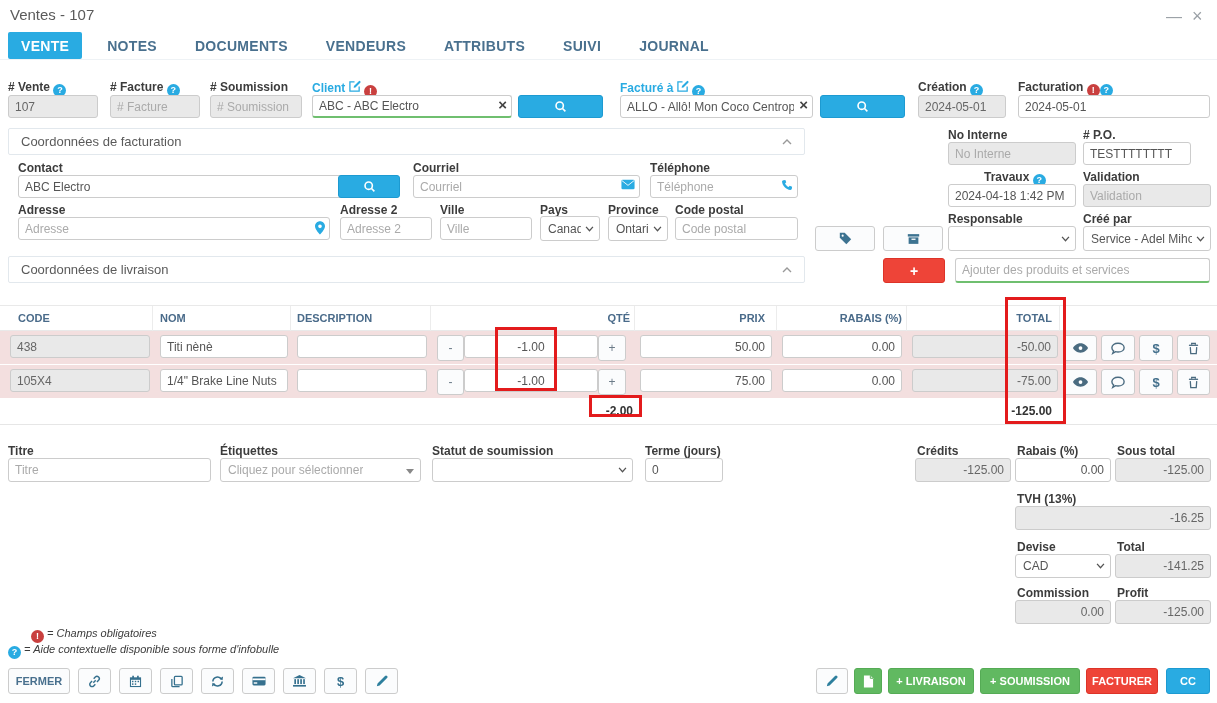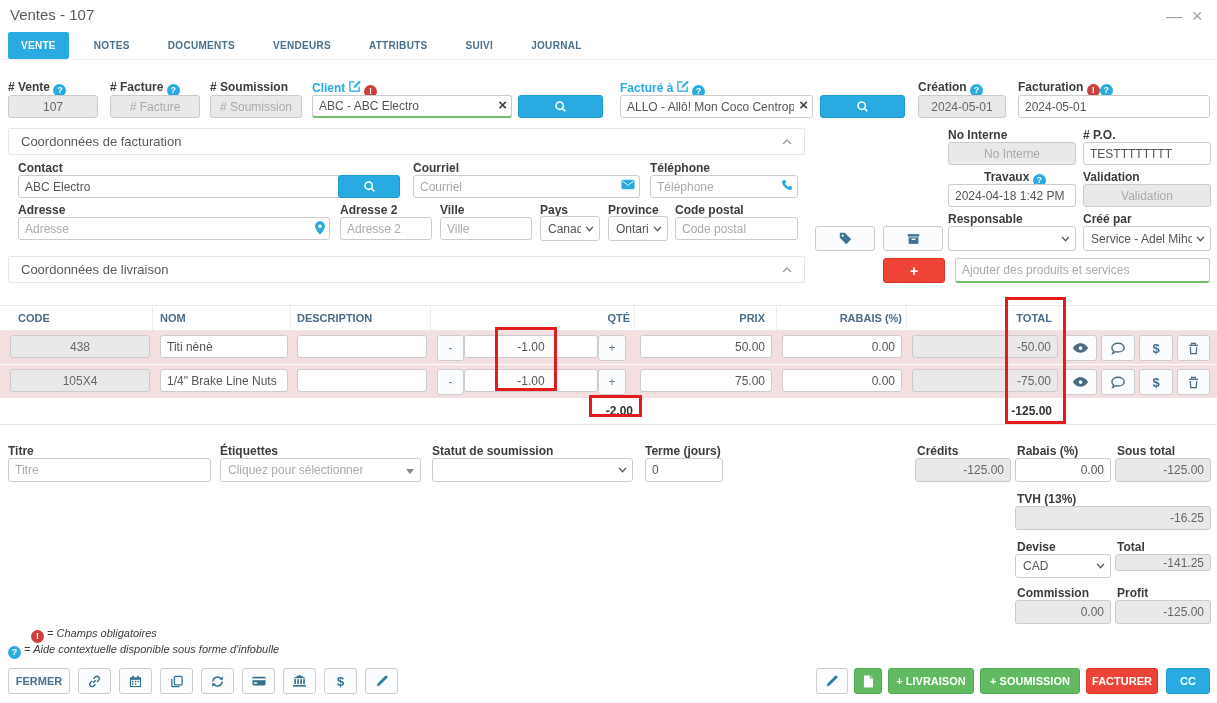--- a/index.html
+++ b/index.html
@@ -5,21 +5,21 @@
   * { margin:0; padding:0; box-sizing:border-box; }
   html,body { background:#fff; }
   body { font-family:"Liberation Sans", sans-serif; }
   #app { position:relative; width:1217px; height:703px; background:#fff; overflow:hidden; }
   .abs { position:absolute; }
   .lbl { position:absolute; font-size:12px; font-weight:bold; color:#3c3c3c; white-space:nowrap; }
   .lbl.blue { color:#29abe2; }
   .inp { position:absolute; height:23px; border:1px solid #ccc; border-radius:3px; background:#fff;
          font-size:12px; color:#555; padding:0 6px; font-family:"Liberation Sans",sans-serif; outline:none; }
   .inp::placeholder { color:#aaa; }
-  .inp.dis { background:#e9e9e9; color:#666;text-align:center; }
+  .inp.dis { background:#e9e9e9; color:#666; }
   .inp.tright { text-align:right; }
   .inp.tcenter { text-align:center; }
   .inp.green-u { border-bottom:2px solid #6fbf6f; }
   .sel { position:absolute; height:25px; border:1px solid #ccc; border-radius:3px; background:#fff;
          font-size:12px; color:#555; display:flex; align-items:center; padding:0 18px 0 7px; overflow:hidden; }
   .sel .sv { white-space:nowrap; overflow:hidden; }
   .sel svg { position:absolute; right:5px; top:50%; margin-top:-3px; }
   .btn-blue { position:absolute; height:23px; background:#29abe2; border-radius:3px; border:1px solid #1d9ad1;
               display:flex; align-items:center; justify-content:center; cursor:pointer; }
   .icon-btn { position:absolute; height:25px; background:#fbfcfd; border:1px solid #ccc; border-radius:3px;
@@ -28,21 +28,21 @@
                 display:flex; align-items:center; justify-content:space-between; padding:0 12px;
                 font-size:13px; color:#5a5a5a; }
   .ci { display:inline-block; width:13px; height:13px; border-radius:50%; color:#fff; font-size:9px;
         font-weight:bold; text-align:center; line-height:13px; vertical-align:-2px; font-style:normal; }
   .ci.q { background:#29abe2; }
   .ci.e { background:#c9403f; }
   .clearx { position:absolute; right:5px; top:1px; font-weight:bold; font-size:15px; color:#444; cursor:pointer; }
   .in-icon { position:absolute; right:5px; top:4px; }
   
   .tabs { position:absolute; left:8px; top:32px; display:flex; gap:12px; }
-  .tab { height:27px; padding:0 13px; display:flex; align-items:center; font-size:10px; font-weight:bold;
+  .tab { height:27px; padding:0 13px; display:flex; align-items:center; font-size:14px; font-weight:bold;
          letter-spacing:.3px; color:#49708e; cursor:pointer; border-radius:2px; }
   .tab.active { background:#29abe2; color:#fff; }
   .hline { position:absolute; left:0; width:1217px; height:1px; background:#eef2f5; }
   
   .thead { position:absolute; left:0; top:305px; width:1217px; height:26px; border-top:1px solid #e9e9e9;
            border-bottom:1px solid #e9e9e9; background:#fff; }
   .th { position:absolute; top:6px; font-size:11px; font-weight:bold; color:#4a6b8a; }
   .th.r { text-align:right; }
   .vsep { position:absolute; top:0; width:1px; height:26px; background:#ececec; }
   .prow { position:absolute; left:0; width:1217px; height:33px; background:#f3dfdf; }
@@ -206,21 +206,21 @@
     <span>Coordonnées de livraison</span>
     <svg width="10" height="8" viewBox="0 0 10 8">
         <polyline points="1,6 5,2 9,6" fill="none" stroke="#999" stroke-width="1.4"></polyline>
       </svg>
   </div>
 
   <div class="lbl" style="left:948px; top:128px;">No Interne</div>
   <input class="inp dis" style="left: 948px; top: 142px; width: 128px;" placeholder="No Interne">
 
   <div class="lbl" style="left:1083px; top:128px;"># P.O.</div>
-  <input class="inp" style="left: 1083px; top: 142px; width: 128px;" value="TESTTTTTTTT">
+  <input class="inp" style="left: 1083px; top: 142px; width: 108px;" value="TESTTTTTTTT">
 
   <div class="lbl" style="left:948px; top:170px;margin-left:36px;"><span>Travaux</span> <i class="ci q">?</i></div>
   <input class="inp" style="left: 948px; top: 184px; width: 128px;" value="2024-04-18 1:42 PM">
 
   <div class="lbl" style="left:1083px; top:170px;">Validation</div>
   <input class="inp dis" style="left: 1083px; top: 184px; width: 128px;" placeholder="Validation">
 
   <div class="lbl" style="left:948px; top:212px;">Responsable</div>
   <div class="sel" style="left:948px; top:226px; width:128px;">
     <span class="sv"></span>
@@ -382,21 +382,21 @@
 
   <div class="lbl" style="left:1017px; top:540px;">Devise</div>
   <div class="sel" style="left:1015px; top:554px; width:96px; height:24px;">
     <span class="sv">CAD</span>
     <svg width="9" height="6" viewBox="0 0 10 7">
         <polyline points="1,1 5,5.5 9,1" fill="none" stroke="#555" stroke-width="1.5"></polyline>
       </svg>
   </div>
 
   <div class="lbl" style="left:1117px; top:540px;">Total</div>
-  <input class="inp dis tright" style="left: 1115px; top: 554px; width: 96px; height: 17px;" value="-141.25">
+  <input class="inp dis tright" style="left: 1115px; top: 554px; width: 96px; height: 24px;" value="-141.25">
 
   <div class="lbl" style="left:1017px; top:586px;">Commission</div>
   <input class="inp dis tright" style="left: 1015px; top: 600px; width: 96px; height: 24px;" value="0.00">
 
   <div class="lbl" style="left:1117px; top:586px;">Profit</div>
   <input class="inp dis tright" style="left: 1115px; top: 600px; width: 96px; height: 24px;" value="-125.00">
 
   <div class="legend" style="top:627px;margin-left:23px;">
     <i class="ci e">!</i>
     <span>= Champs obligatoires</span>

